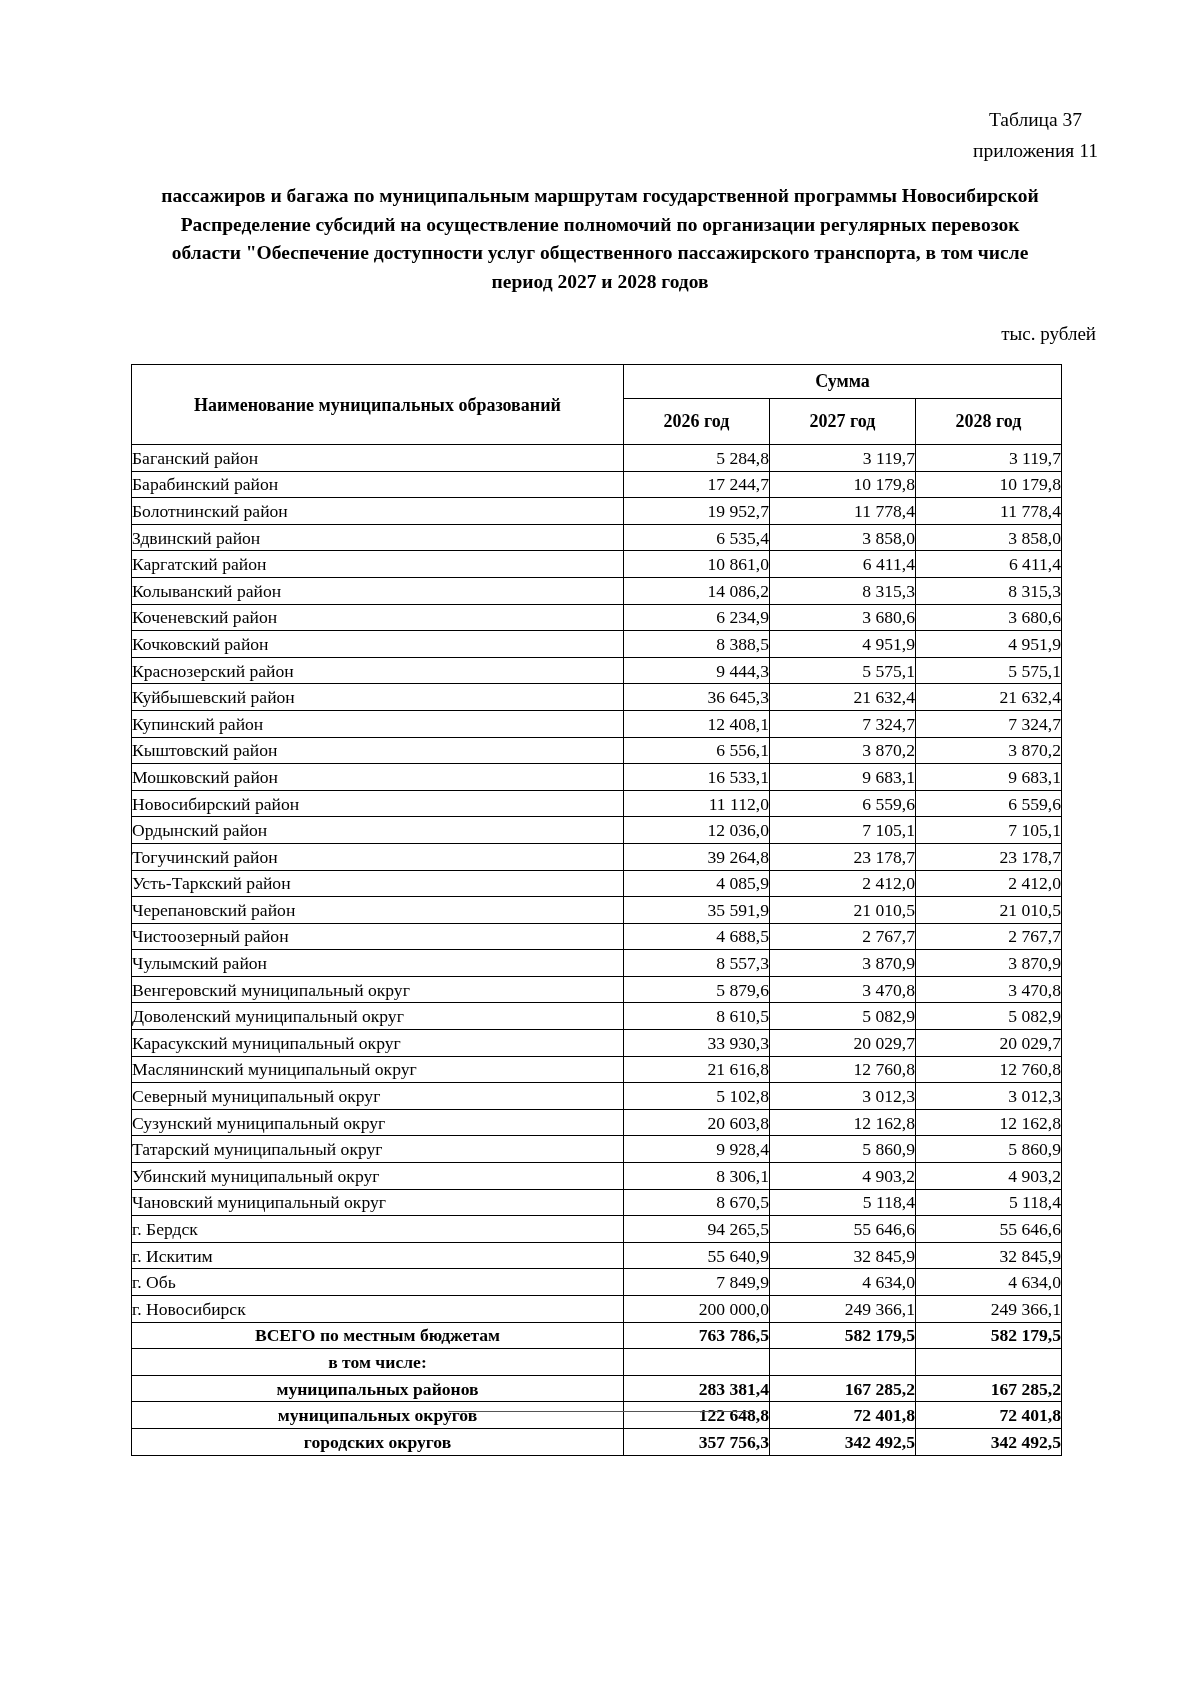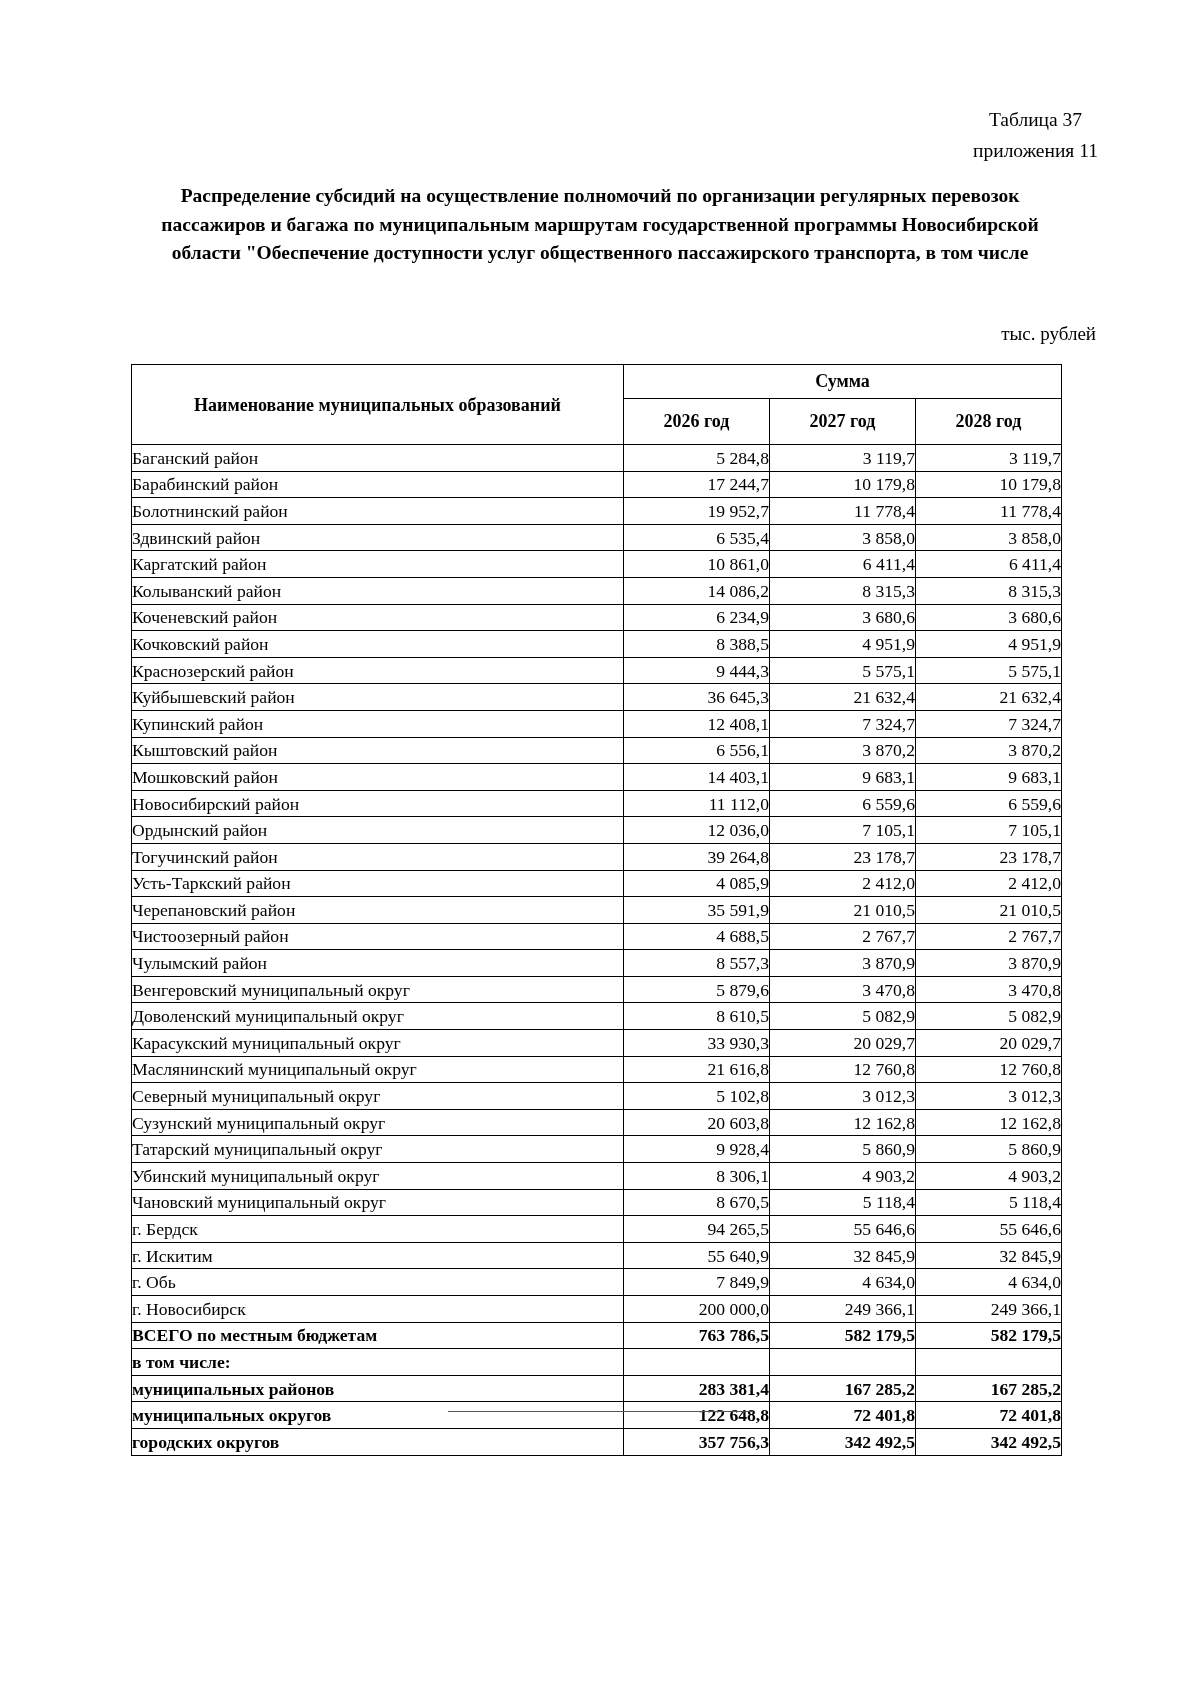--- a/index.html
+++ b/index.html
@@ -116,20 +116,21 @@
   }
   tr.total td,
   tr.sub td,
   tr.inc td {
     font-weight: bold;
   }
   tr.total td.name,
   tr.sub td.name,
   tr.inc td.name {
     font-size: 17.6px;
+    text-align: center;
   }
   tr.total td,
   tr.sub td,
   tr.inc td {
     height: 27px;
   }
 
   
   .foot-rule {
     position: absolute;
@@ -144,23 +145,24 @@
 <body>
 
 <div class="page">
 
   <div class="doc-ref">
     <div>Таблица 37</div>
     <div>приложения 11</div>
   </div>
 
   <div class="doc-title">
+    <span style="display: block;">пассажиров и багажа по муниципальным маршрутам государственной программы Новосибирской</span>
     <span style="display: block;">Распределение субсидий на осуществление полномочий по организации регулярных перевозок</span>
-    <span style="display: block;">пассажиров и багажа по муниципальным маршрутам государственной программы Новосибирской</span>
     <span style="display: block;">области "Обеспечение доступности услуг общественного пассажирского транспорта, в том числе</span>
+    <span style="display: block;">период 2027 и 2028 годов</span>
   </div>
 
   <div class="units-note">тыс. рублей</div>
 
   <div class="tbl-wrap">
     <table class="subsidy">
       <colgroup>
         <col class="c-name">
           <col class="c-y">
           <col class="c-y">
@@ -245,21 +247,21 @@
             <td class="val">7 324,7</td>
           </tr>
           <tr class="">
             <td class="name">Кыштовский район</td>
             <td class="val">6 556,1</td>
             <td class="val">3 870,2</td>
             <td class="val">3 870,2</td>
           </tr>
           <tr class="">
             <td class="name">Мошковский район</td>
-            <td class="val">14 403,1</td>
+            <td class="val">16 533,1</td>
             <td class="val">9 683,1</td>
             <td class="val">9 683,1</td>
           </tr>
           <tr class="">
             <td class="name">Новосибирский район</td>
             <td class="val">11 112,0</td>
             <td class="val">6 559,6</td>
             <td class="val">6 559,6</td>
           </tr>
           <tr class="">

